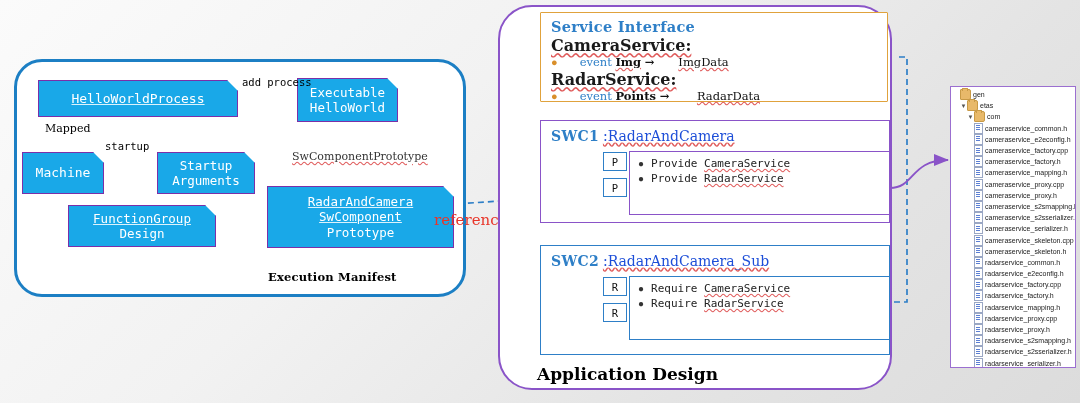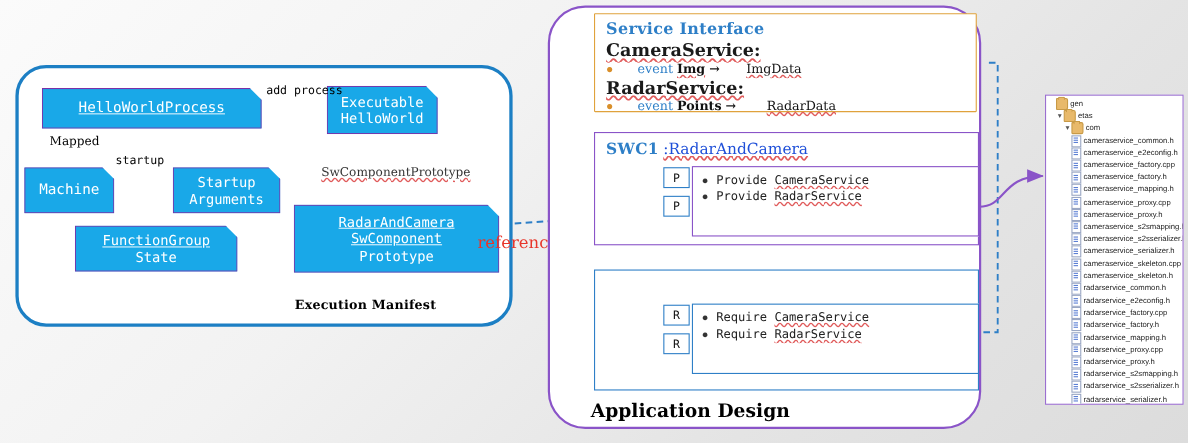--- a/index.html
+++ b/index.html
@@ -229,21 +229,21 @@
     <span>Machine</span>
   </div>
 
   <div class="abs nbox" style="left:157px; top:152px; width:98px; height:42px; font-size:12.5px; flex-direction:column;">
     <span>Startup</span>
     <span>Arguments</span>
   </div>
 
   <div class="abs nbox" style="left:68px; top:205px; width:148px; height:42px; font-size:12.5px; flex-direction:column;">
     <span class="u">FunctionGroup</span>
-    <span>State</span>
+    <span>Design</span>
   </div>
 
   <div class="abs nbox" style="left:267px; top:186px; width:187px; height:62px; font-size:12.5px; flex-direction:column;">
     <span class="u">RadarAndCamera</span>
     <span class="u">SwComponent</span>
     <span>Prototype</span>
   </div>
 
   <div class="abs edge-label" style="left:242px; top:76px;">add process</div>
   <div class="abs edge-label serif" style="left:45px; top:122px;">Mapped</div>
@@ -295,20 +295,23 @@
       </div>
       <div class="co-row">
         <span class="co-bullet">●</span>
         <span class="co-text"><span>Provide</span>
           <span class="svcname">RadarService</span></span>
       </div>
     </div>
   </div>
 
   <div class="abs swc p2">
+    <div class="swc-head">
+      <span class="swc-id">SWC2</span><span class="swc-type">:RadarAndCamera_Sub</span>
+    </div>
     <div class="port" style="left:62px; top:31px;">R</div>
     <div class="port" style="left:62px; top:57px;">R</div>
     <div class="callout req">
       <div class="co-row">
         <span class="co-bullet">●</span>
         <span class="co-text"><span>Require</span>
           <span class="svcname">CameraService</span></span>
       </div>
       <div class="co-row">
         <span class="co-bullet">●</span>

